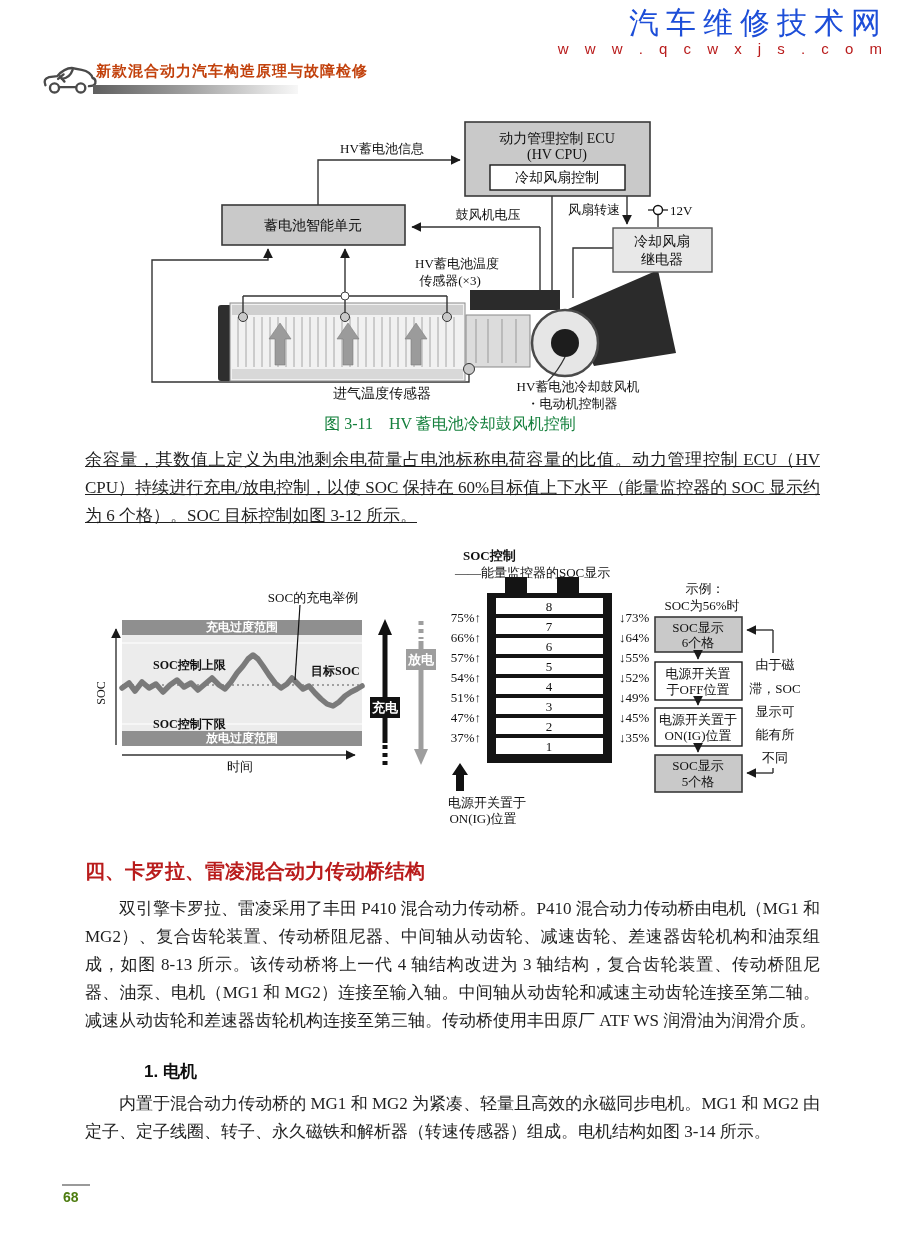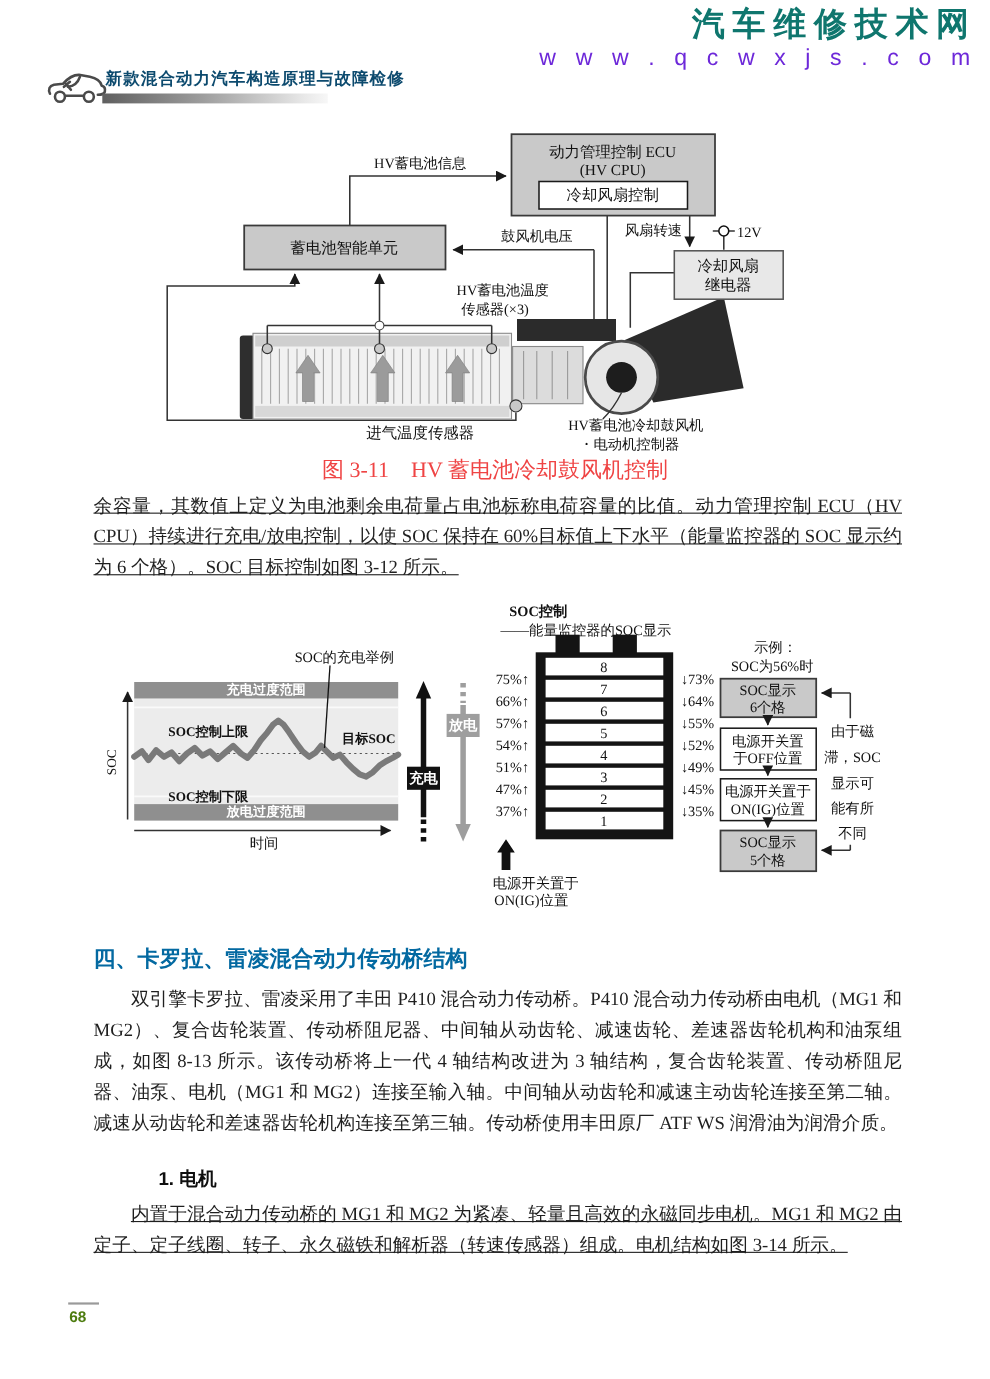--- a/index.html
+++ b/index.html
@@ -1,42 +1,42 @@
 <!DOCTYPE html>
 <html><head>
 <meta charset="utf-8">
 <style>
   html,body{margin:0;padding:0;background:#ffffff;}
   .page{position:relative;width:900px;height:1254px;background:#fff;overflow:hidden;
         font-family:"Liberation Serif","DejaVu Serif",serif;color:#1f1f1f;}
   
   .watermark{position:absolute;top:6px;right:12px;text-align:right;line-height:1.1;
              font-family:"Liberation Sans","DejaVu Sans",sans-serif;}
-  .wm1{font-size:30px;font-weight:bold;letter-spacing:7px;color:#0f766e;}
-  .wm2{font-size:21px;letter-spacing:6px;color:#6d28d9;margin-top:2px;}
+  .wm1{font-size:30px;font-weight:normal;letter-spacing:7px;color:#1d4ed8;}
+  .wm2{font-size:15px;letter-spacing:6px;color:#b91c1c;margin-top:2px;}
   
   .hdr-icon{position:absolute;left:40px;top:58px;}
   .hdr-title{position:absolute;left:96px;top:62px;font-family:"Liberation Sans","DejaVu Sans",sans-serif;
-             font-size:15px;font-weight:600;letter-spacing:1px;color:#0c4a6e;}
+             font-size:15px;font-weight:600;letter-spacing:1px;color:#c2410c;}
   .hdr-bar{position:absolute;left:93px;top:85px;width:205px;height:9px;
            background:linear-gradient(to right,#5f5f5f,#9e9e9e 45%,#e9e9e9 90%,#f7f7f7);}
   
   .fig311{position:absolute;left:120px;top:113px;}
   .fig312{position:absolute;left:95px;top:545px;}
-  .figcap{position:absolute;left:0;width:900px;text-align:center;font-size:20px;color:#ef4444;}
+  .figcap{position:absolute;left:0;width:900px;text-align:center;font-size:16px;color:#15803d;}
   .cap311{top:414px;}
   .cap312{top:806px;}
   
   .para{position:absolute;left:85px;width:735px;font-size:17px;line-height:28px;
         text-align:justify;color:#1f1f1f;}
   .p1{top:446px;text-decoration:underline;}
   .p2{top:895px;text-indent:2em;}
-  .p3{top:1090px;text-indent:2em;text-decoration:underline;}
+  .p3{top:1090px;text-indent:2em;}
   .sec-hd{position:absolute;left:85px;top:858px;font-family:"Liberation Sans","DejaVu Sans",sans-serif;
-          font-size:20px;font-weight:bold;color:#0369a1;}
+          font-size:20px;font-weight:bold;color:#b91c1c;}
   .sub-hd{position:absolute;left:120px;top:1060px;font-family:"Liberation Sans","DejaVu Sans",sans-serif;
           font-size:17px;font-weight:bold;color:#0f0f0f;margin-left:24px;}
   
   .pg-line{position:absolute;left:62px;top:1184px;width:28px;height:2px;background:#9a9a9a;}
   .pg-num{position:absolute;left:63px;top:1189px;font-family:"Liberation Sans","DejaVu Sans",sans-serif;
           font-size:14px;font-weight:bold;color:#4d7c0f;}
   
   svg text{font-family:"Liberation Serif","DejaVu Serif",serif;fill:#111;}
   .t14{font-size:14px;}
   .t13{font-size:13px;}

